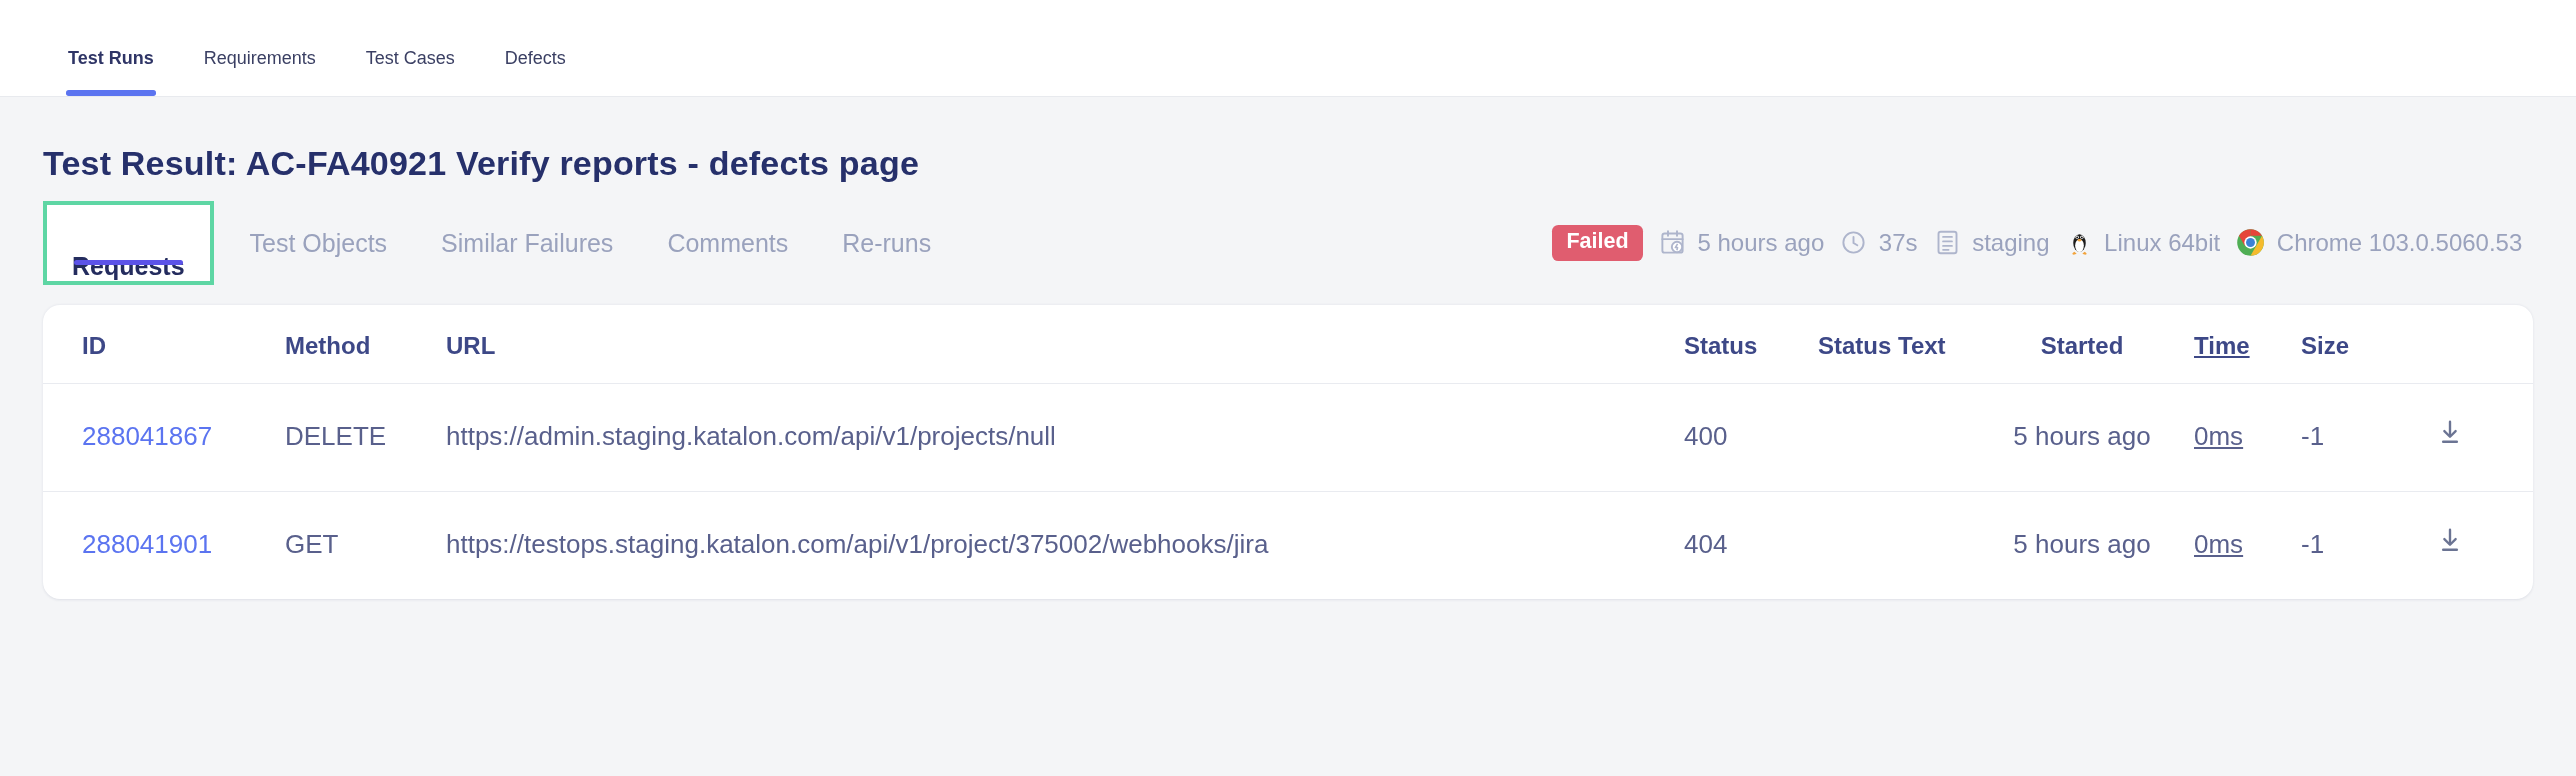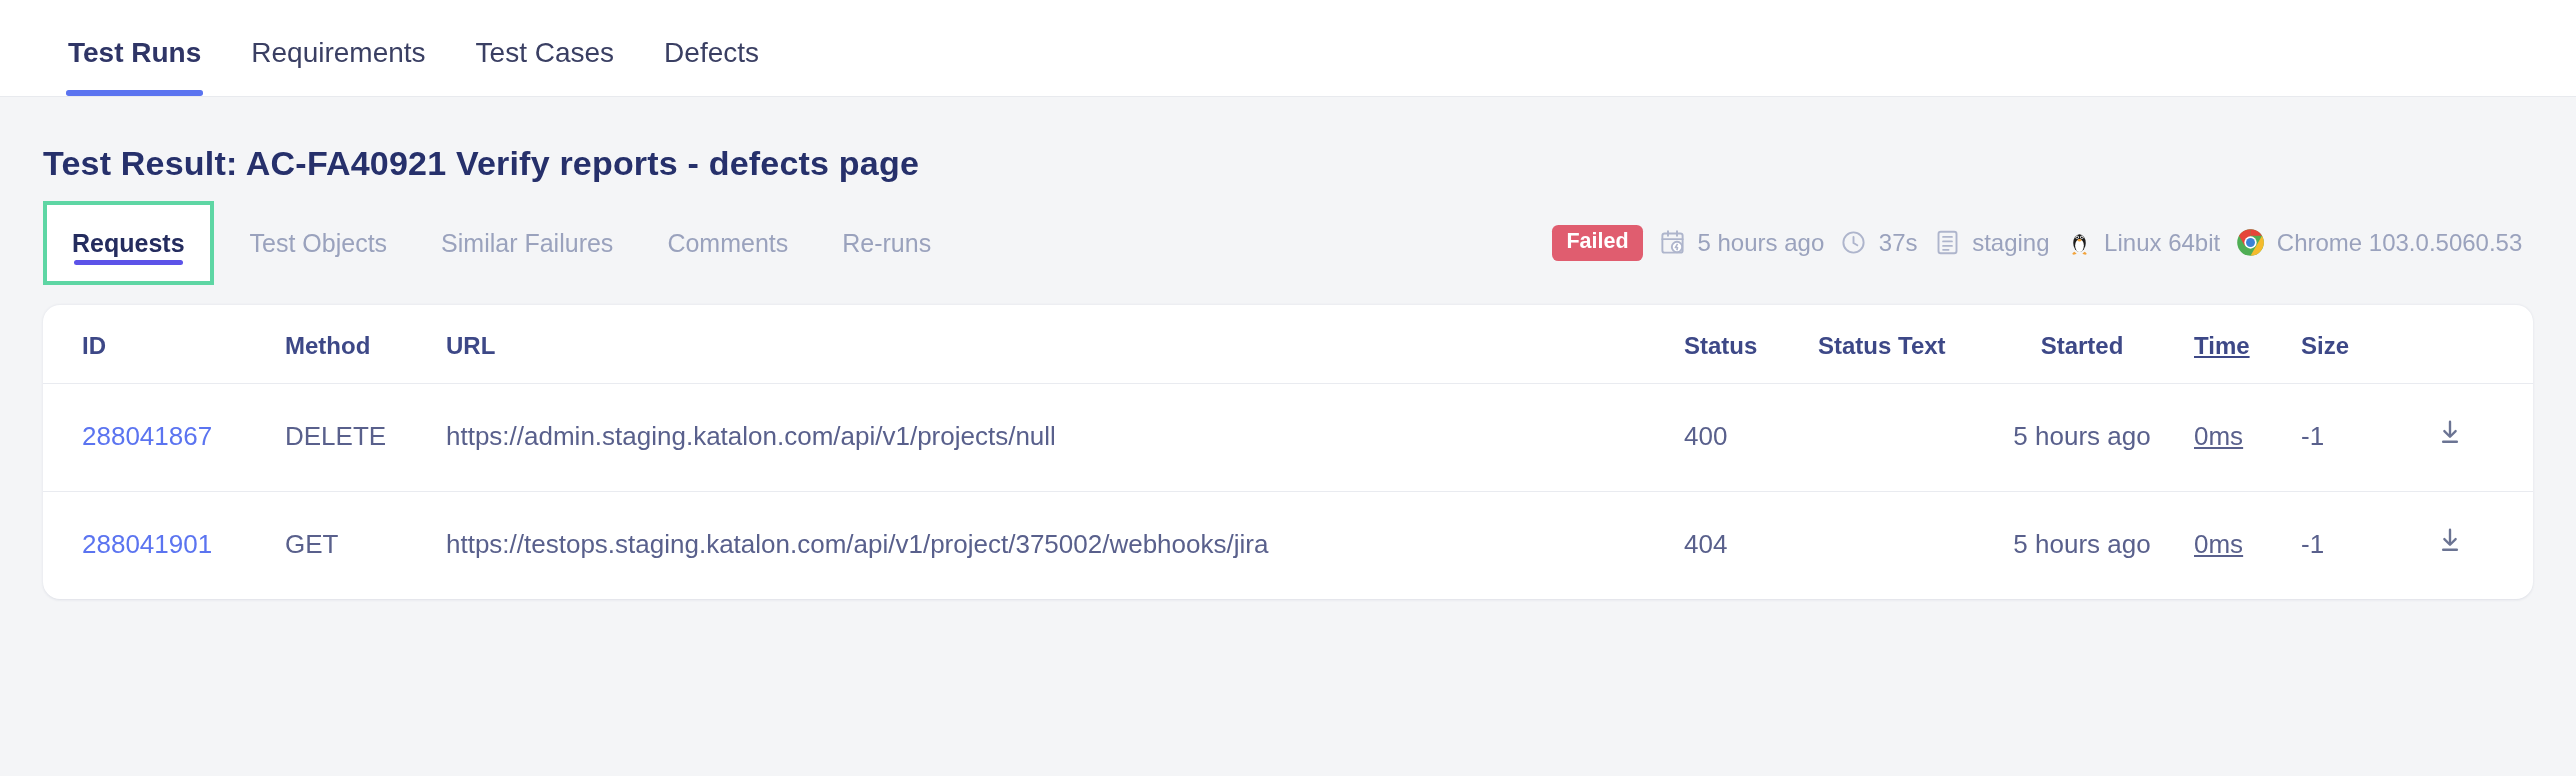--- a/index.html
+++ b/index.html
@@ -15,21 +15,21 @@
   .topnav {
     background: #ffffff;
     height: 97px;
     display: flex;
     align-items: flex-end;
     padding-left: 43px;
     border-bottom: 0.9px solid #e8eaee;
   }
   .topnav-tab {
     position: relative;
-    font-size: 28px;
+    font-size: 18px;
     color: #3a3f63;
     padding: 0 25px 27px 25px;
     cursor: pointer;
     white-space: nowrap;
   }
   .topnav-tab.active { font-weight: bold; color: #2f3566; }
   .topnav-tab.active::after {
     content: "";
     position: absolute;
     left: 23px; right: 23px;
@@ -70,20 +70,21 @@
     cursor: pointer;
     white-space: nowrap;
   }
   .subtab:first-child { padding-left: 0; margin-right: 9px; }
   .subtab.active {
     color: #242c5e;
     font-weight: bold;
     background: #ffffff;
     border: 4.5px solid #5ed6a4;
     padding: 0 25px;
+    align-items: flex-end;
   }
   .subtab.active::after {
     content: "";
     position: absolute;
     left: 27px; right: 27px;
     bottom: 16px;
     height: 5.4px;
     background: #5c53e8;
     border-radius: 2.7px;
   }

